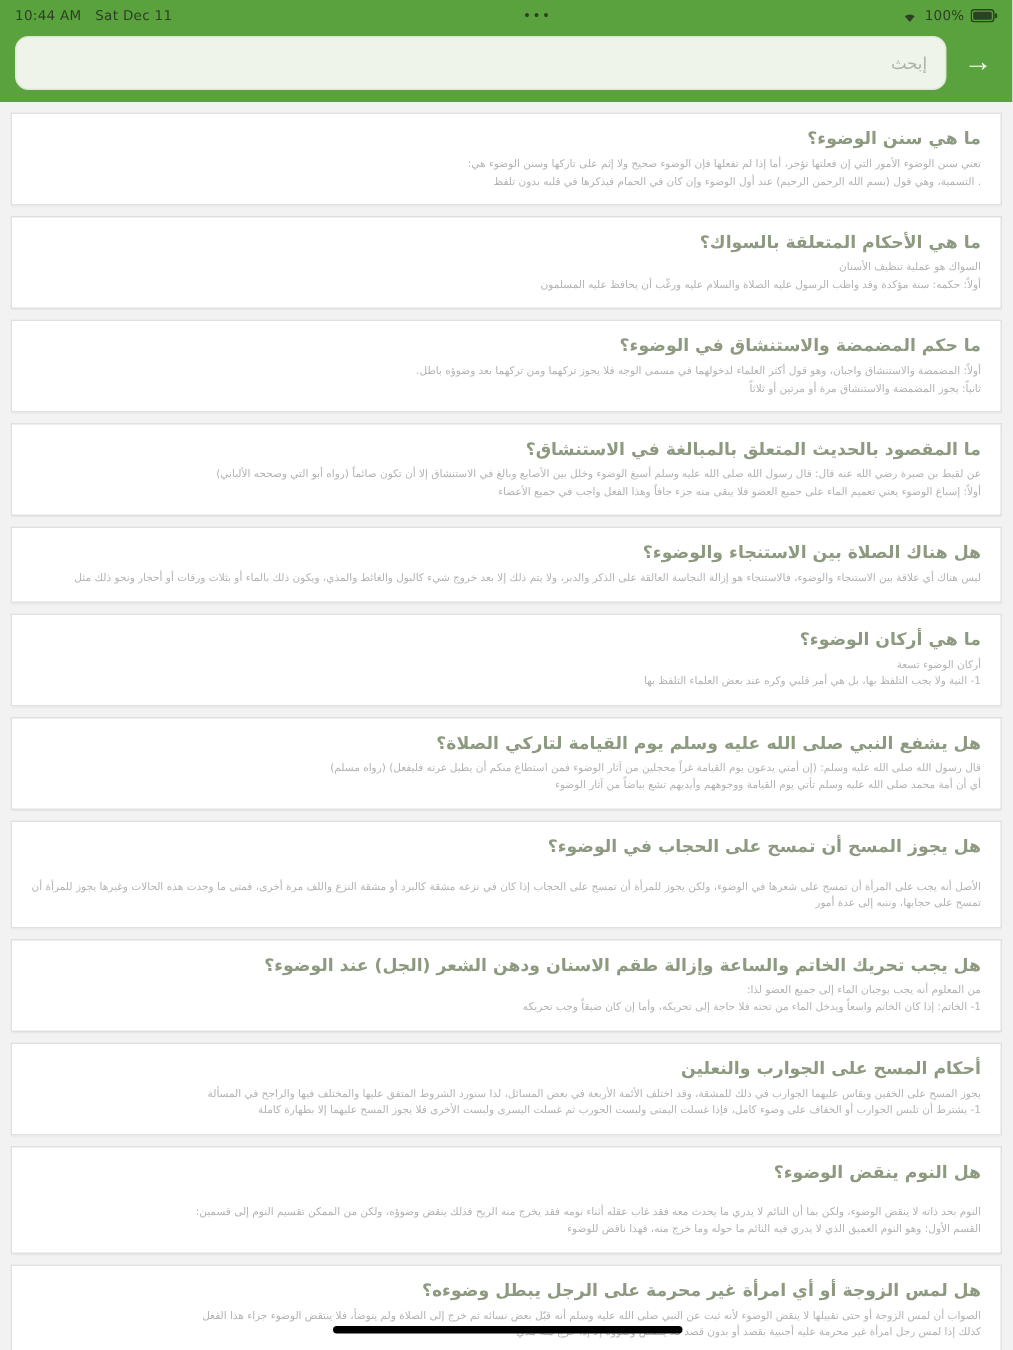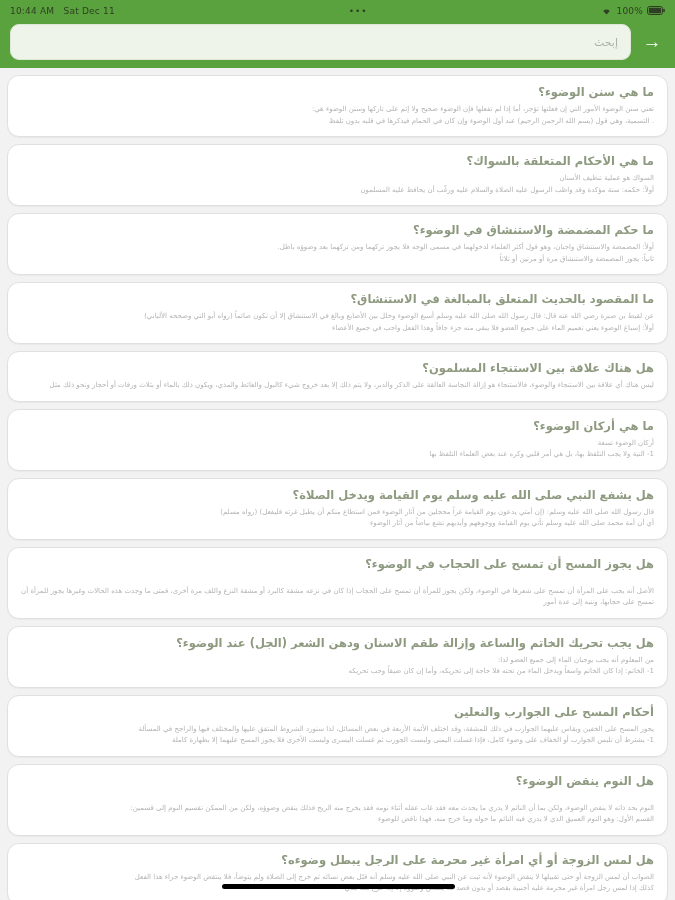--- a/index.html
+++ b/index.html
@@ -38,21 +38,21 @@
     width:26px;height:36px;border:none;background:transparent;
     color:#ffffff;font-size:19px;font-weight:bold;line-height:36px;
     cursor:pointer;padding:0;text-align:center;
   }
   
   .card-list{
     padding:7px 7px 0 7px;direction:rtl;
     display:flex;flex-direction:column;gap:7px;
   }
   .card{
-    background:#ffffff;border:1px solid #e0e0e0;border-radius:12px;
+    background:#ffffff;border:1px solid #e0e0e0;border-radius:0;
     box-shadow:0 1px 1px rgba(0,0,0,0.04);
     padding:8px 13px 9px 13px;min-height:41px;box-sizing:border-box;
   }
   .card-title{
     color:#8e9a80;font-size:11.5px;font-weight:bold;
     margin:0 0 4px 0;text-align:right;line-height:16px;
   }
   .card-body{margin:0;}
   .body-line{
     color:#b3b3b3;font-size:7px;line-height:11.5px;
@@ -122,36 +122,36 @@
 
   <div class="card">
     <h3 class="card-title">ما المقصود بالحديث المتعلق بالمبالغة في الاستنشاق؟</h3>
     <div class="card-body">
         <p class="body-line">عن لقيط بن صبرة رضي الله عنه قال: قال رسول الله صلى الله عليه وسلم أسبغ الوضوء وخلل بين الأصابع وبالغ في الاستنشاق إلا أن تكون صائماً (رواه أبو التي وصححه الألباني)</p>
         <p class="body-line">أولاً: إسباغ الوضوء يعني تعميم الماء على جميع العضو فلا يبقى منه جزء جافاً وهذا الفعل واجب في جميع الأعضاء</p>
       </div>
   </div>
 
   <div class="card">
-    <h3 class="card-title">هل هناك علاقة بين الاستنجاء المسلمون؟</h3>
+    <h3 class="card-title">هل هناك الصلاة بين الاستنجاء والوضوء؟</h3>
     <div class="card-body">
         <p class="body-line">ليس هناك أي علاقة بين الاستنجاء والوضوء، فالاستنجاء هو إزالة النجاسة العالقة على الذكر والدبر، ولا يتم ذلك إلا بعد خروج شيء كالبول والغائط والمذي، ويكون ذلك بالماء أو بثلاث ورقات أو أحجار ونحو ذلك مثل</p>
       </div>
   </div>
 
   <div class="card">
     <h3 class="card-title">ما هي أركان الوضوء؟</h3>
     <div class="card-body">
         <p class="body-line">أركان الوضوء تسعة</p>
         <p class="body-line">1- النية ولا يجب التلفظ بها، بل هي أمر قلبي وكره عند بعض العلماء التلفظ بها</p>
       </div>
   </div>
 
   <div class="card">
-    <h3 class="card-title">هل يشفع النبي صلى الله عليه وسلم يوم القيامة ويدخل الصلاة؟</h3>
+    <h3 class="card-title">هل يشفع النبي صلى الله عليه وسلم يوم القيامة لتاركي الصلاة؟</h3>
     <div class="card-body">
         <p class="body-line">قال رسول الله صلى الله عليه وسلم: (إن أمتي يدعون يوم القيامة غراً محجلين من آثار الوضوء فمن استطاع منكم أن يطيل غرته فليفعل) (رواه مسلم)</p>
         <p class="body-line">أي أن أمة محمد صلى الله عليه وسلم تأتي يوم القيامة ووجوههم وأيديهم تشع بياضاً من آثار الوضوء</p>
       </div>
   </div>
 
   <div class="card">
     <h3 class="card-title">هل يجوز المسح أن تمسح على الحجاب في الوضوء؟</h3>
     <div class="card-body">
         <p class="body-line empty"></p>

